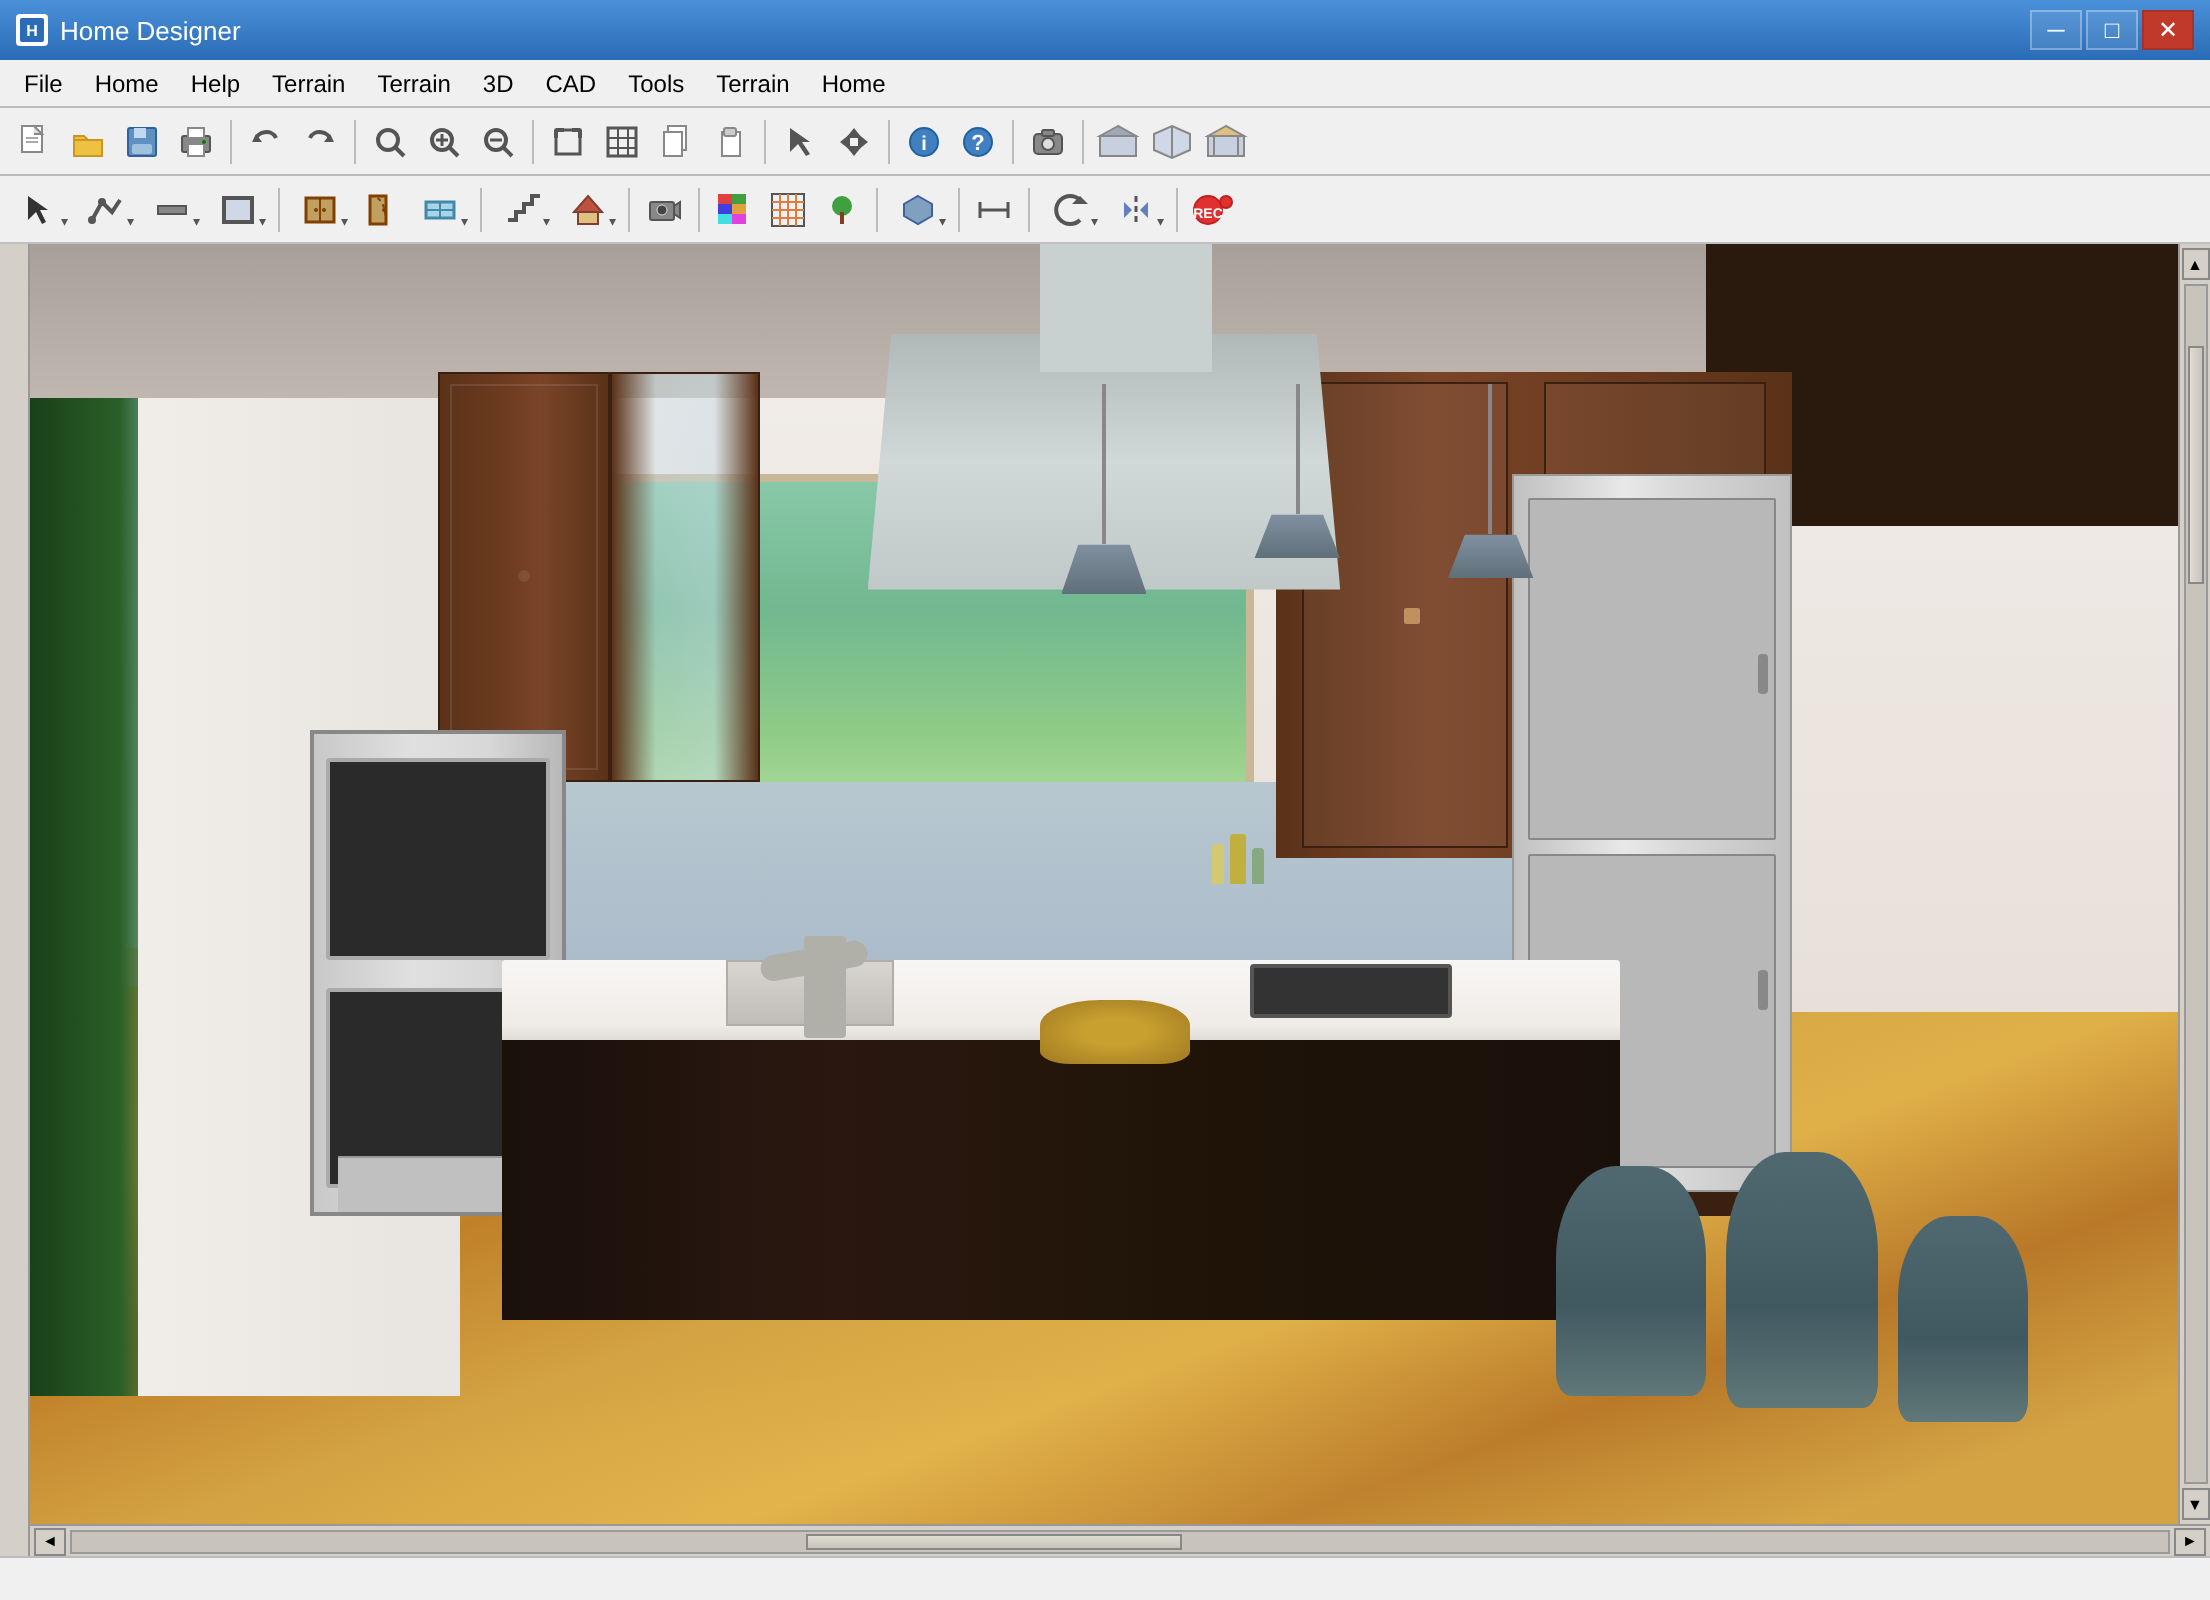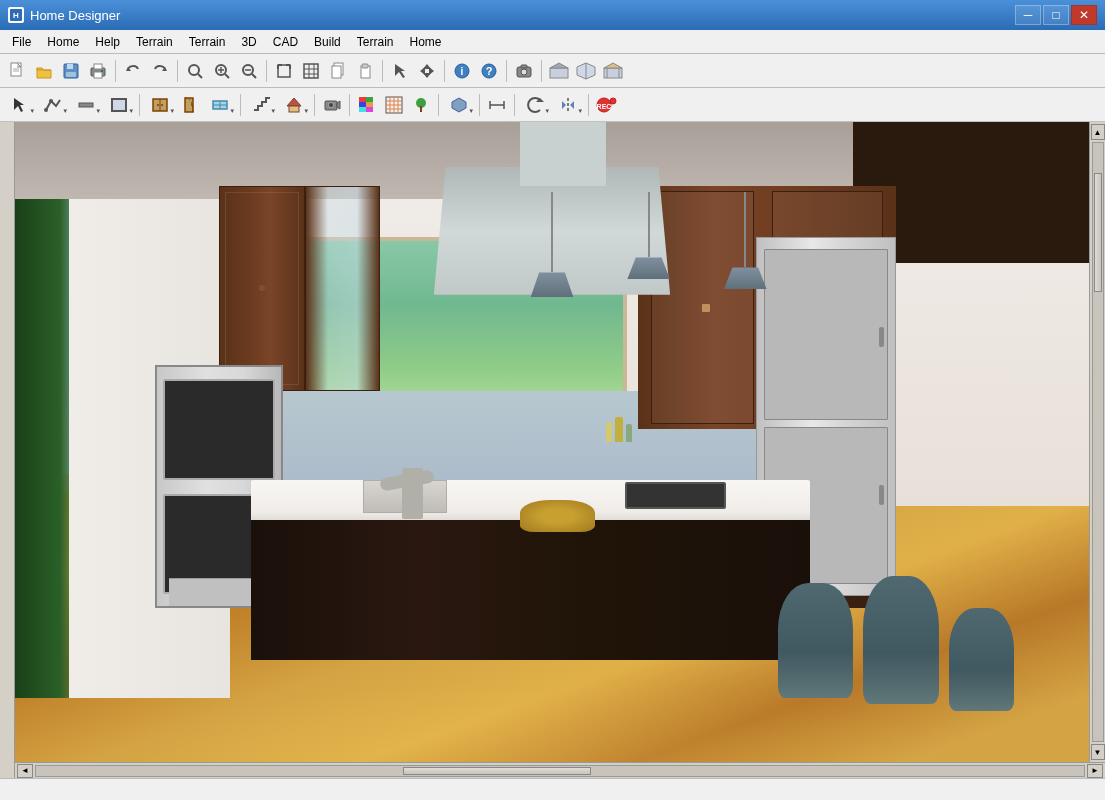--- a/index.html
+++ b/index.html
@@ -281,21 +281,21 @@
 </div>
 
 <div id="menu-bar">
   <div class="menu-item">File</div>
   <div class="menu-item">Home</div>
   <div class="menu-item">Help</div>
   <div class="menu-item">Terrain</div>
   <div class="menu-item">Terrain</div>
   <div class="menu-item">3D</div>
   <div class="menu-item">CAD</div>
-  <div class="menu-item">Build</div>
+  <div class="menu-item">Tools</div>
   <div class="menu-item">Terrain</div>
   <div class="menu-item">Home</div>
 </div>
 
 <div id="toolbar1">
   <div class="tb-btn" title="New">
     <svg width="18" height="18" viewBox="0 0 18 18">
         <rect x="3" y="1" width="10" height="13" fill="white" stroke="#888" stroke-width="1"></rect>
         <polyline points="9,1 13,5 9,5" fill="#ddd" stroke="#888" stroke-width="1"></polyline>
         <line x1="5" y1="7" x2="11" y2="7" stroke="#aaa" stroke-width="1"></line>

